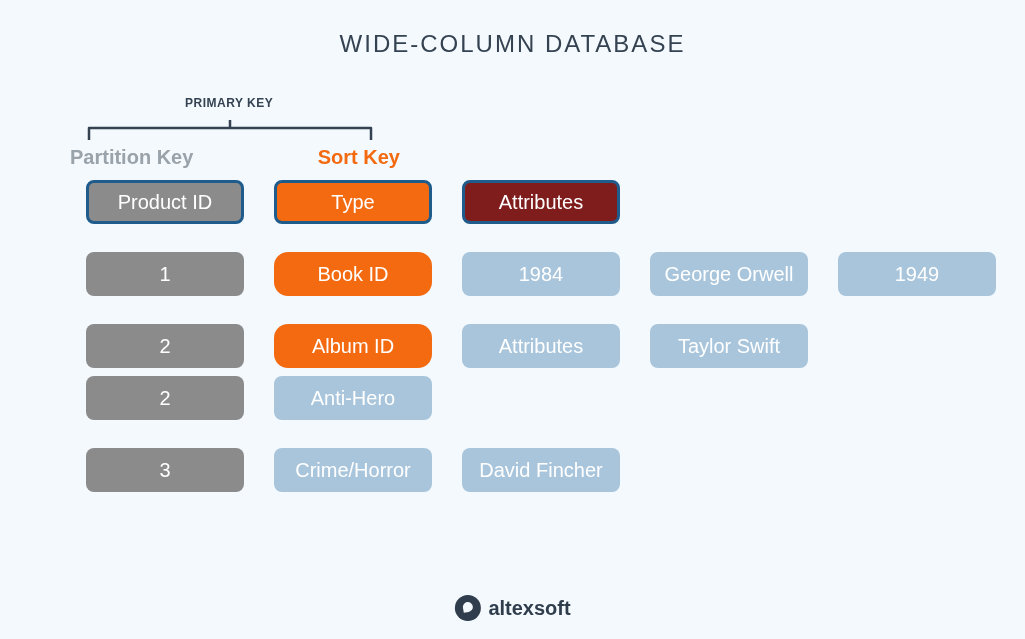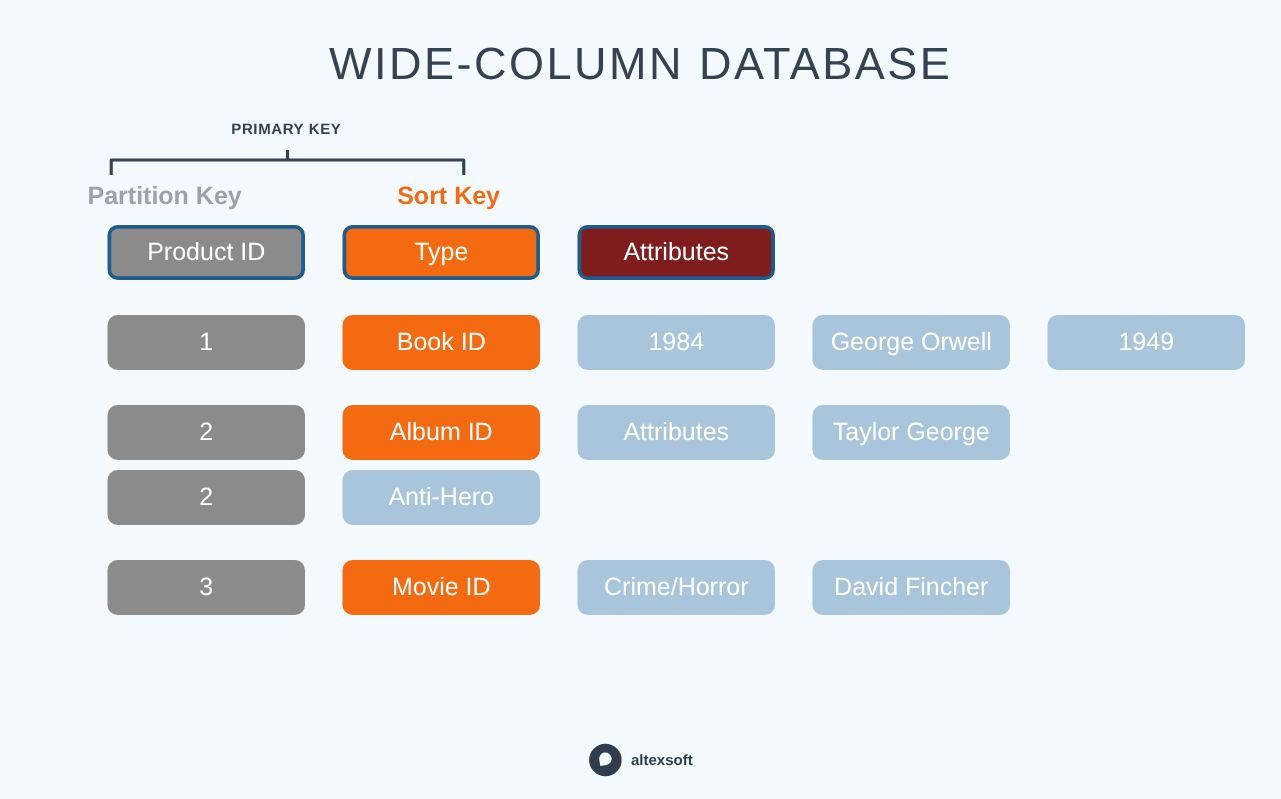--- a/index.html
+++ b/index.html
@@ -5,21 +5,21 @@
   * { box-sizing: border-box; margin: 0; padding: 0; }
   html, body { width: 1025px; height: 639px; }
   body {
     background: #f3f9fd;
     font-family: -apple-system, BlinkMacSystemFont, "Segoe UI", Arial, sans-serif;
     position: relative;
     overflow: hidden;
   }
   .title {
     text-align: center;
-    font-size: 36px;
+    font-size: 24px;
     letter-spacing: 2px;
     color: #344252;
     padding-top: 30px;
     font-weight: 500;
   }
   .primary-key-label {
     position: absolute;
     top: 96px;
     left: 185px;
     font-size: 12px;
@@ -73,36 +73,36 @@
     border-radius: 8px;
     display: flex;
     align-items: center;
     justify-content: center;
     font-size: 20px;
     font-weight: 500;
     color: #fff;
     margin-left: 16px;
   }
   .cell.gray { background: #8b8b8b; }
-  .cell.orange { background: #f36a10; }
+  .cell.orange { background: #f36a10; border-radius: 14px; }
   .cell.blue { background: #a8c5db; color: #fff; }
   .cell.header-gray { background: #8b8b8b; border: 3px solid #1f5c8b; }
   .cell.header-orange { background: #f36a10; border: 3px solid #1f5c8b; }
   .cell.header-blue { background: #7f1d1d; border: 3px solid #1f5c8b; }
   .logo {
     position: absolute;
     bottom: 18px;
     left: 50%;
     transform: translateX(-50%);
     display: flex;
     align-items: center;
     gap: 8px;
     color: #2f3d4d;
     font-weight: 600;
-    font-size: 12px;
+    font-size: 20px;
   }
   .logo-mark {
     width: 26px;
     height: 26px;
     border-radius: 50%;
     background: #2f3d4d;
     position: relative;
   }
   .logo-mark::after {
     content: "";
@@ -145,31 +145,30 @@
     <div class="cell orange">Book ID</div>
     <div class="cell blue">1984</div>
     <div class="cell blue">George Orwell</div>
     <div class="cell blue">1949</div>
   </div>
 
   <div class="row tight spacer-top">
     <div class="cell gray">2</div>
     <div class="cell orange">Album ID</div>
     <div class="cell blue">Attributes</div>
-    <div class="cell blue">Taylor George</div>
+    <div class="cell blue">Taylor Swift</div>
   </div>
 
   <div class="row">
     <div class="cell gray">2</div>
     <div class="cell blue">Anti-Hero</div>
   </div>
 
   <div class="row spacer-top">
     <div class="cell gray">3</div>
-    <div class="cell orange">Movie ID</div>
     <div class="cell blue">Crime/Horror</div>
     <div class="cell blue">David Fincher</div>
   </div>
 
 </div>
 
 <div class="logo">
   <div class="logo-mark"></div>
   <span>altexsoft</span>
 </div>

